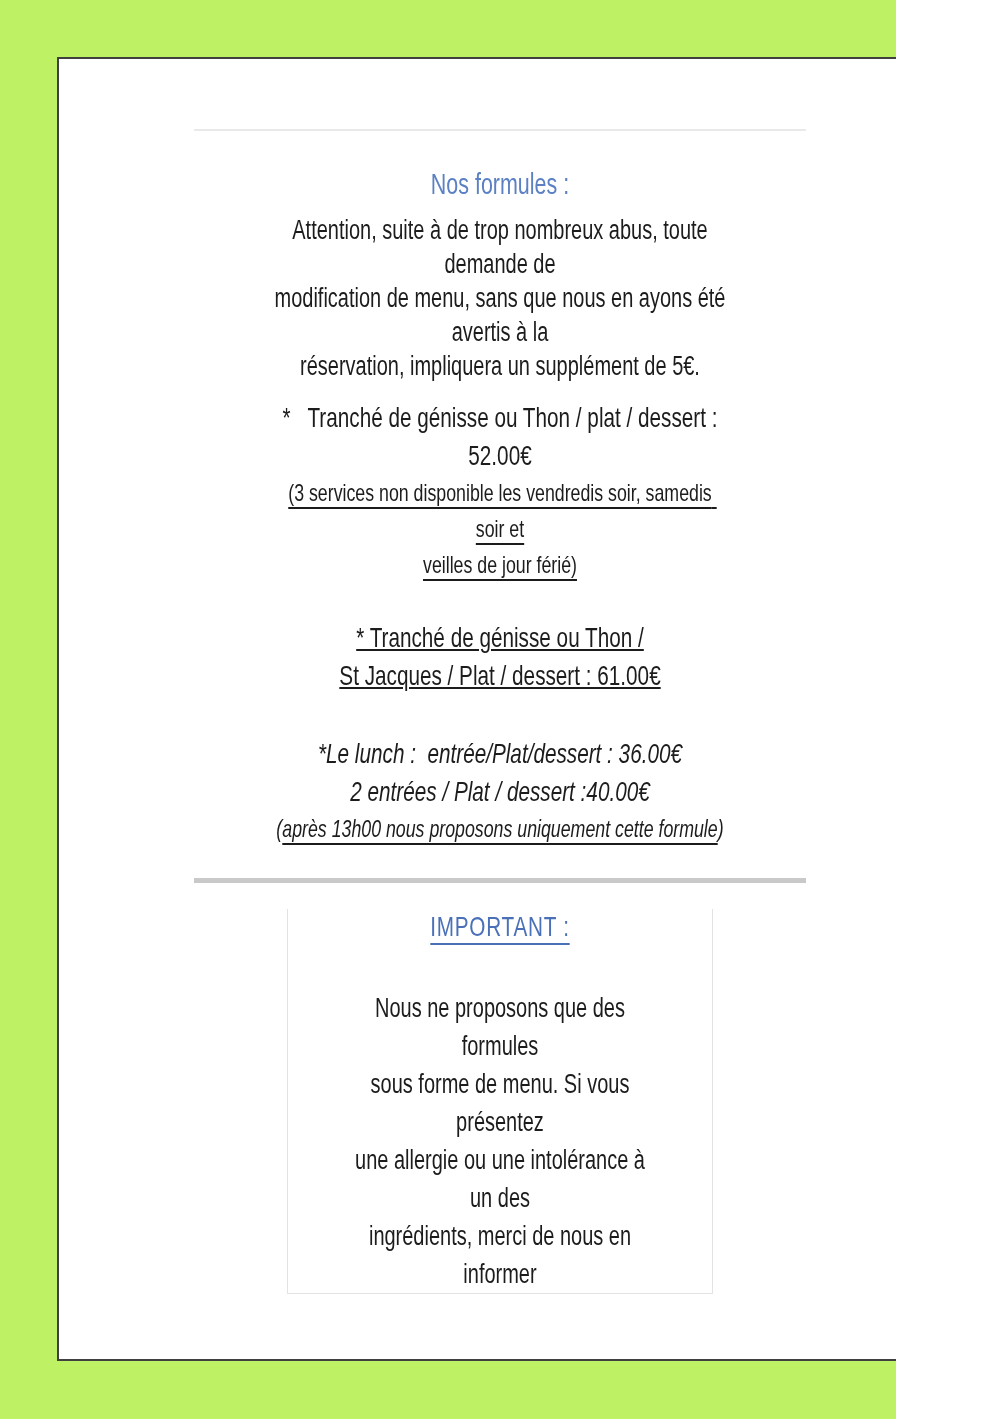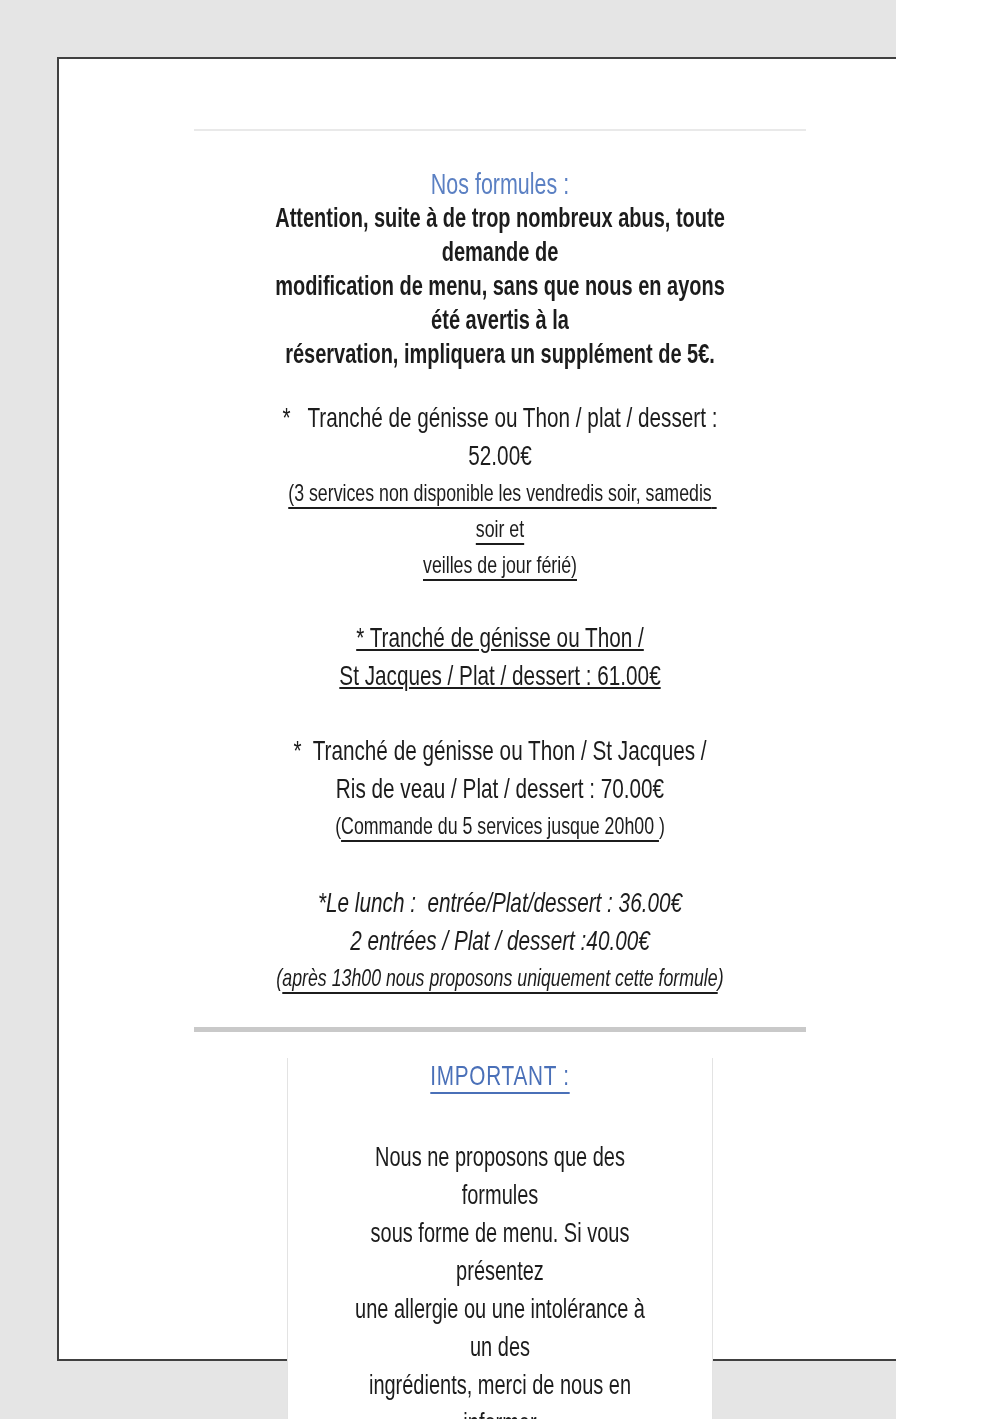--- a/index.html
+++ b/index.html
@@ -6,21 +6,21 @@
     margin: 0;
     padding: 0;
     background: #ffffff;
     font-family: "Liberation Sans", sans-serif;
     color: #1c1c1c;
   }
   .canvas {
     position: relative;
     width: 896px;
     height: 1419px;
-    background: #e5e5e5;
+    background: #bef264;
     overflow: hidden;
   }
   .page-frame {
     position: absolute;
     left: 57px;
     top: 57px;
     width: 884px;
     height: 1304px;
     box-sizing: border-box;
     border: 2px solid #404040;
@@ -44,40 +44,40 @@
     height: 2px;
     background: #e9e9e9;
   }
   .page-title {
     margin-top: 36px;
     font-size: 29px;
     line-height: 34px;
     color: #5b80c3;
     font-weight: 400;
   }
-  .attention { margin-top: 0; font-weight: bold; }
+  .attention { margin-top: 12px; }
   .attention .line {
     font-size: 27px;
     line-height: 34px;
   }
   .f-block { margin-top: 0; }
   .f-block .f-line {
     font-size: 28px;
     line-height: 38px;
   }
   .f-block .note {
     font-size: 24px;
     line-height: 36px;
   }
   .note .u, .note.full-u {
     text-decoration: underline;
     text-decoration-thickness: 2px;
     text-underline-offset: 6px;
   }
-  .f1 { margin-top: 28px; }
+  .f1 { margin-top: 16px; }
   .f2 { margin-top: 36px; text-decoration: underline; }
   .f3 { margin-top: 37px; }
   .f4 { margin-top: 40px; font-style: italic; }
   .divider {
     margin-top: 31px;
     height: 5px;
     background: #c9c9c9;
   }
   .imp-box {
     width: 426px;
@@ -127,25 +127,20 @@
       <div class="f-line cond">52.00€</div>
       <div class="note full-u cond">(3 services non disponible les vendredis soir, samedis soir et</div>
       <div class="note full-u cond">veilles de jour férié)</div>
     </div>
 
     <div class="f-block f2">
       <div class="f-line cond">* Tranché de génisse ou Thon /</div>
       <div class="f-line cond">St Jacques / Plat / dessert : 61.00€</div>
     </div>
 
-    <div class="f-block f3">
-      <div class="f-line cond">*  Tranché de génisse ou Thon / St Jacques /</div>
-      <div class="f-line cond">Ris de veau / Plat / dessert : 70.00€</div>
-      <div class="note cond"><span class="np">(</span><span class="u">Commande du 5 services jusque 20h00 </span><span class="np">)</span></div>
-    </div>
 
     <div class="f-block f4">
       <div class="f-line cond">*Le lunch :  entrée/Plat/dessert : 36.00€</div>
       <div class="f-line cond">2 entrées / Plat / dessert :40.00€</div>
       <div class="note cond"><span class="np">(</span><span class="u">après 13h00 nous proposons uniquement cette formule</span><span class="np">)</span></div>
     </div>
 
     <div class="divider"></div>
 
     <div class="imp-box">

